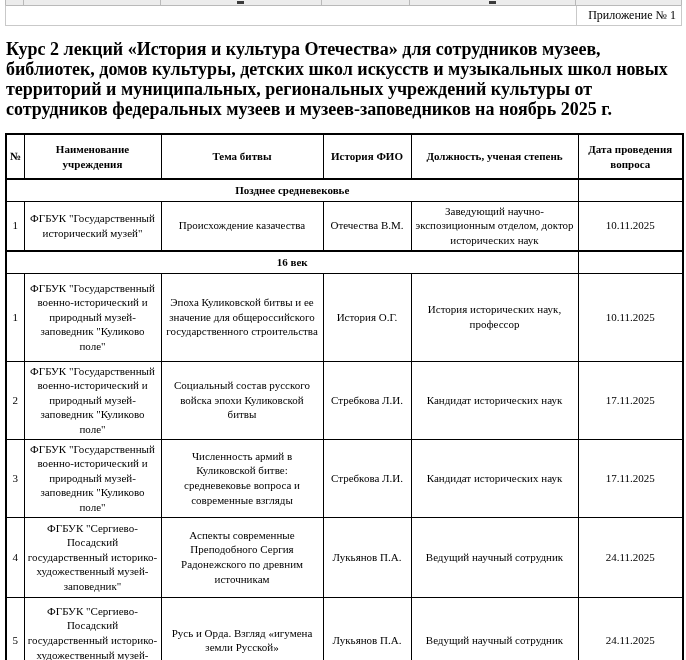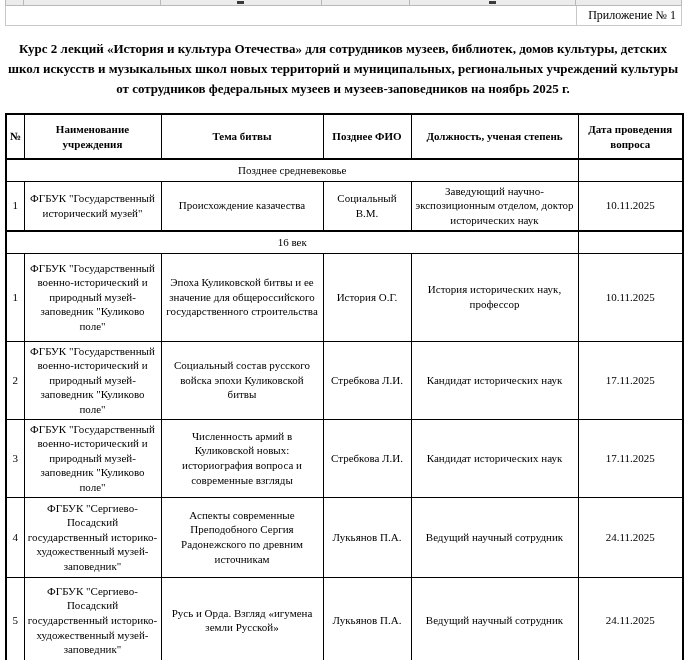--- a/index.html
+++ b/index.html
@@ -12,23 +12,22 @@
   .sliver .scell { height: 100%; background: #ececec; border-right: 1px solid #b9b9b9; }
   .sliver .scell:last-child { border-right: none; }
   .sliver .scell.speck { background-image: linear-gradient(#3a3a3a, #3a3a3a); background-repeat: no-repeat; background-size: 7px 3px; background-position: center 1px; }
   .annex-row { display: flex; height: 21px; border-left: 1px solid #c9c9c9; border-right: 1px solid #c9c9c9; border-top: 1px solid #b9b9b9; border-bottom: 1px solid #c9c9c9; }
   .annex-spacer { flex: 1; }
   .annex-cell { width: 105px; border-left: 1px solid #c9c9c9; display: flex; align-items: center; justify-content: flex-end; padding-right: 5px; font-size: 12px; }
 
   
   .doc-title {
     margin: 13px 6px 14px 6px;
-    text-align: center;
     font-weight: bold;
-    font-size: 13px;
+    font-size: 18px;
     line-height: 20px;
   }
 
   
   table.schedule {
     margin-left: 5px;
     width: 677px;
     border-collapse: collapse;
     table-layout: fixed;
     border: 2px solid #000;
@@ -36,21 +35,21 @@
     line-height: 1.32;
   }
   table.schedule th, table.schedule td {
     border: 1px solid #000;
     text-align: center;
     vertical-align: middle;
     padding: 1px 3px;
     overflow: hidden;
   }
   table.schedule th { font-weight: bold; }
-  tr.section-row td { font-weight: normal; border-top: 2px solid #000; border-bottom: 1.5px solid #000; }
+  tr.section-row td { font-weight: bold; border-top: 2px solid #000; border-bottom: 1.5px solid #000; }
   tr.head-row th { border-bottom: 1.5px solid #000; }
 </style>
 </head>
 <body>
 
 <div>
 
   <div class="top-fragment">
     <div class="sliver">
       <div class="scell" style="width:18px"></div>
@@ -76,35 +75,35 @@
       <col style="width:88px">
         <col style="width:167px">
         <col style="width:105px">
     </colgroup>
 
     <tbody>
         <tr class="head-row" style="height:45px">
       <th>№</th>
       <th>Наименование учреждения</th>
       <th>Тема битвы</th>
-      <th>Позднее ФИО</th>
+      <th>История ФИО</th>
       <th>Должность, ученая степень</th>
       <th>Дата проведения вопроса</th>
     </tr>
 
     <tr class="section-row" style="height:22px">
       <td colspan="5">Позднее средневековье</td>
       <td></td>
     </tr>
 
     <tr style="height:50px">
       <td>1</td>
       <td>ФГБУК "Государственный исторический музей"</td>
       <td>Происхождение казачества</td>
-      <td>Социальный В.М.</td>
+      <td>Отечества В.М.</td>
       <td>Заведующий научно-экспозиционным отделом, доктор исторических наук</td>
       <td>10.11.2025</td>
     </tr>
 
     <tr class="section-row" style="height:22px">
       <td colspan="5">16 век</td>
       <td></td>
     </tr>
 
     <tr style="height:88px">
@@ -121,21 +120,21 @@
       <td>ФГБУК "Государственный военно-исторический и природный музей-заповедник "Куликово поле"</td>
       <td>Социальный состав русского войска эпохи Куликовской битвы</td>
       <td>Стребкова Л.И.</td>
       <td>Кандидат исторических наук</td>
       <td>17.11.2025</td>
     </tr>
 
     <tr style="height:78px">
       <td>3</td>
       <td>ФГБУК "Государственный военно-исторический и природный музей-заповедник "Куликово поле"</td>
-      <td>Численность армий в Куликовской новых: историография вопроса и современные взгляды</td>
+      <td>Численность армий в Куликовской битве: средневековье вопроса и современные взгляды</td>
       <td>Стребкова Л.И.</td>
       <td>Кандидат исторических наук</td>
       <td>17.11.2025</td>
     </tr>
 
     <tr style="height:80px">
       <td>4</td>
       <td>ФГБУК "Сергиево-Посадский государственный историко-художественный музей-заповедник"</td>
       <td>Аспекты современные Преподобного Сергия Радонежского по древним источникам</td>
       <td>Лукьянов П.А.</td>

